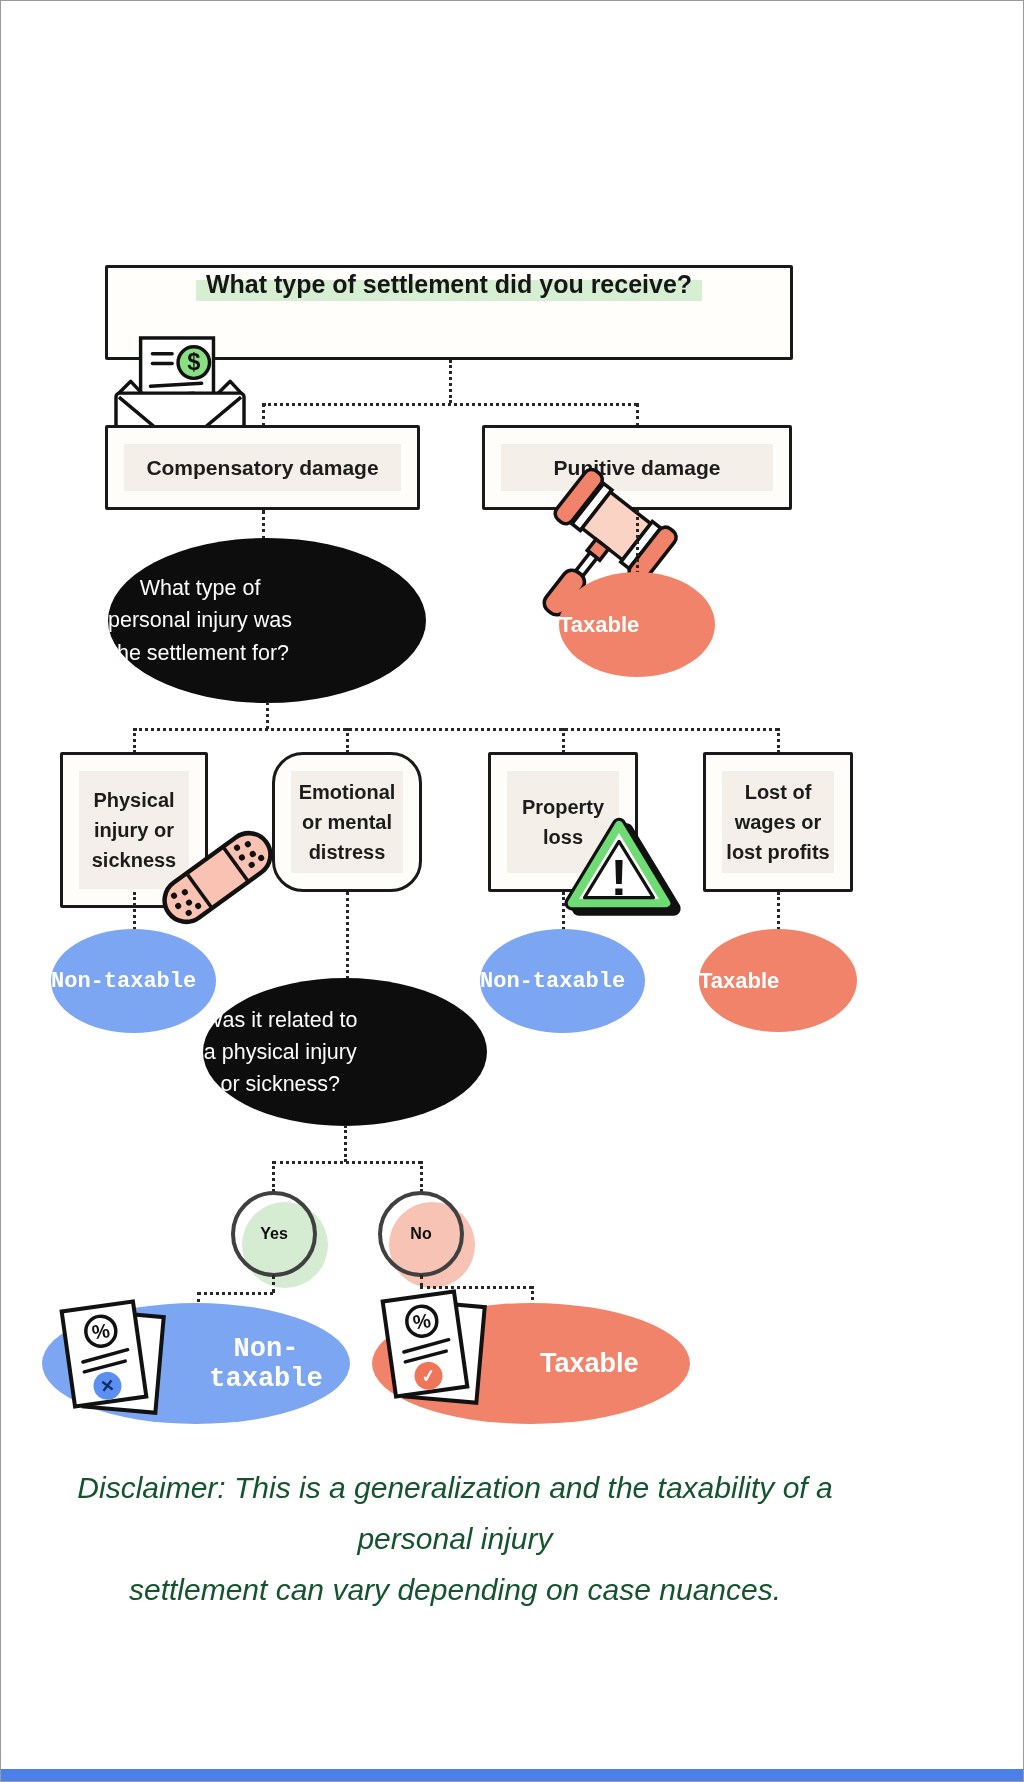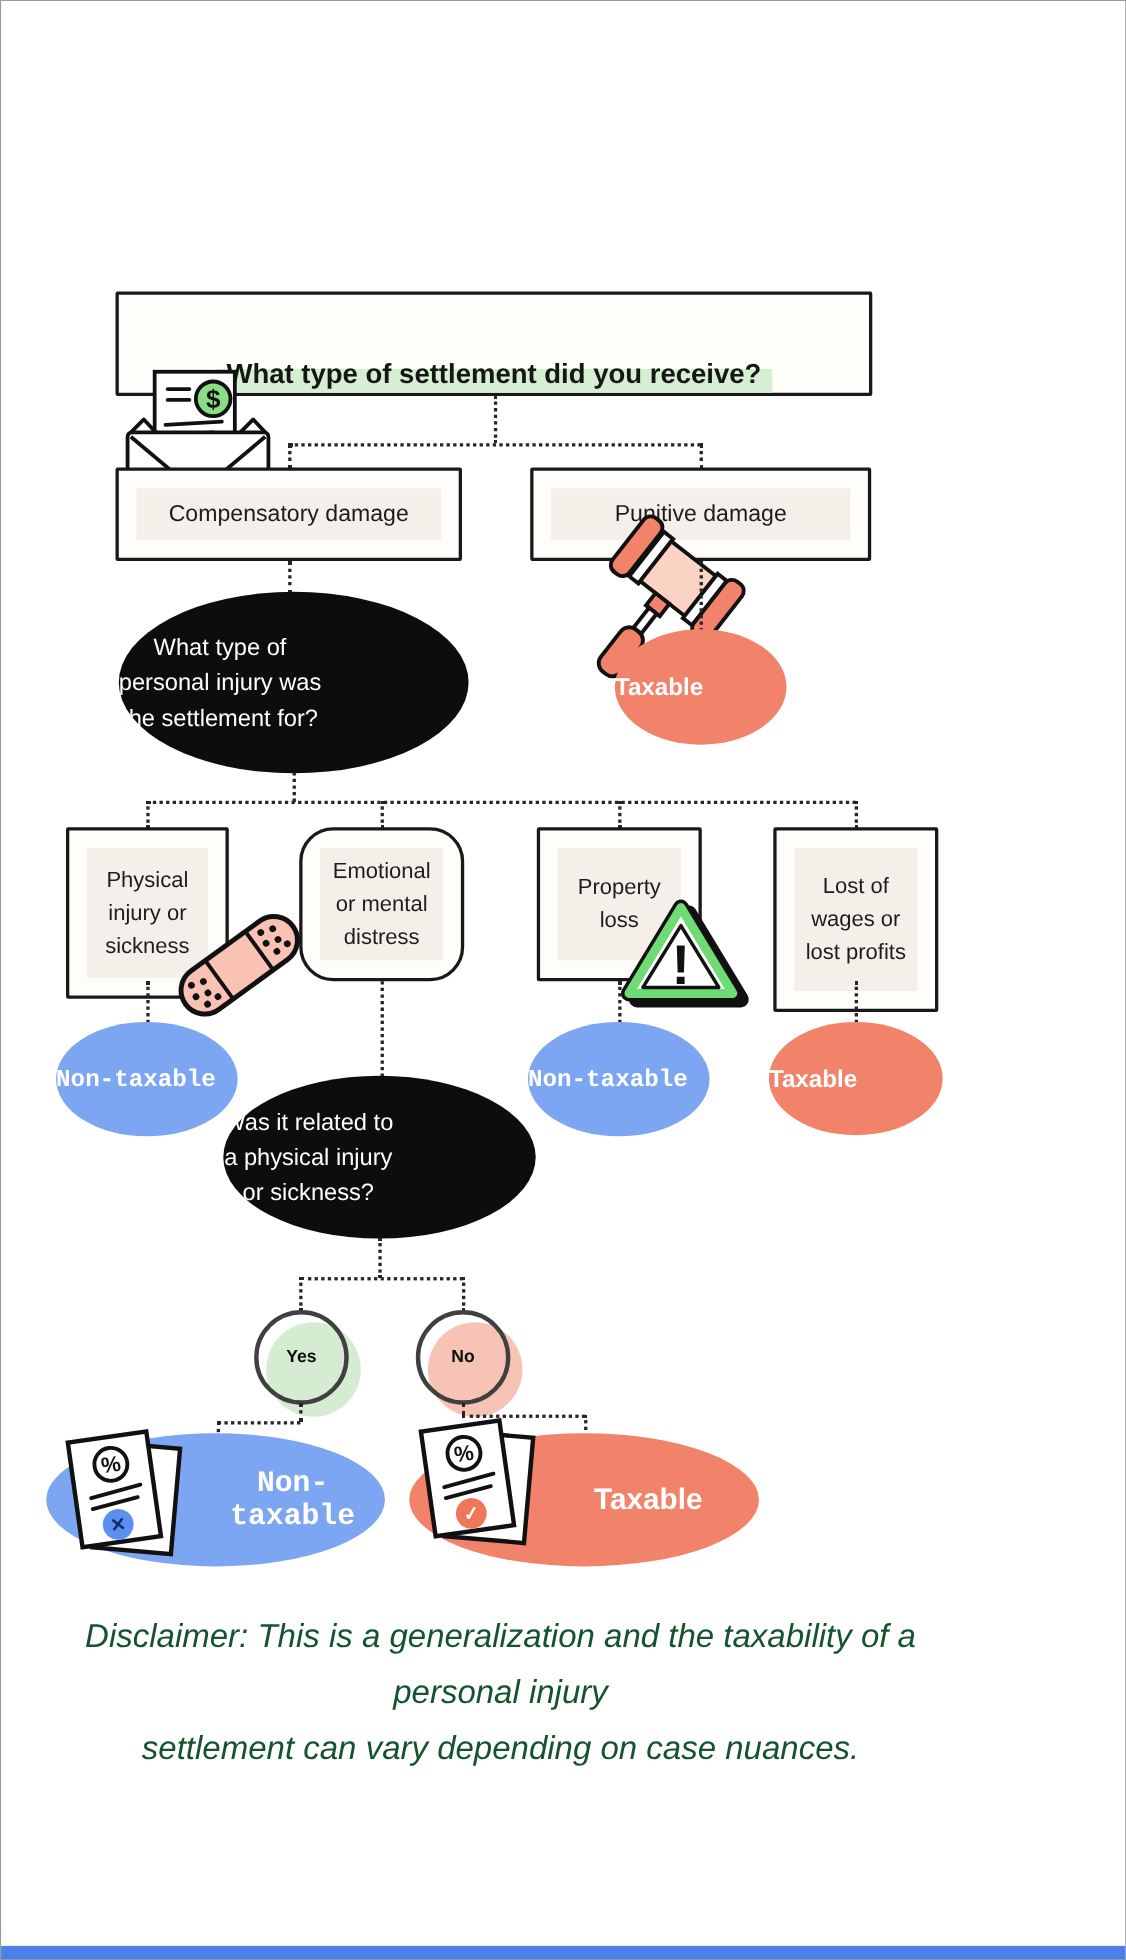--- a/index.html
+++ b/index.html
@@ -18,29 +18,29 @@
     font-size:88px; font-weight:800; letter-spacing:-1px; color:#0d0d0d;
     background:linear-gradient(180deg, rgba(0,0,0,0) 62%, #cde8c6 62%, #cde8c6 100%);
     padding:0 14px;
   }
   
   .abs { position:absolute; }
   .dv { position:absolute; width:0; border-left:3px dotted #262626; }
   .dh { position:absolute; height:0; border-top:3px dotted #262626; }
   .qbox {
     position:absolute; background:#fffefb; border:3px solid #191919; border-radius:2px;
-    display:flex; align-items:flex-end; justify-content:center;
+    display:flex; align-items:flex-start; justify-content:center;
   }
   .qbox .hl {
     font-size:25px; font-weight:700;
     background:linear-gradient(180deg, rgba(0,0,0,0) 36%, #d6eed1 36%, #d6eed1 100%);
     padding:2px 10px;
   }
   .nodebox {
-    position:absolute; background:#fffdfa; border:3px solid #191919; border-radius:2px; padding:16px;
+    position:absolute; background:#fffdfa; border:3px solid #191919; border-radius:2px; padding:16px;font-weight:bold;
   }
   .nodebox .inner {
     width:100%; height:100%; background:#f4efe8;
     display:flex; align-items:center; justify-content:center; text-align:center;
     font-size:21px; color:#1c1c1c; line-height:1.5;
   }
   .pre { white-space:pre-line; }
   .oval { position:absolute; border-radius:50%; display:flex; align-items:center; justify-content:flex-start; text-align:center; }
   .oval.black { background:#0d0d0d; color:#fdfdfd; font-size:21.5px; line-height:1.5; }
   .oval.blue  { background:#7ca6f2; color:#ffffff; font-weight:700; font-size:22px;font-family:Liberation Mono, monospace; }
@@ -142,21 +142,21 @@
   </div>
   <div class="nodebox" style="left:272px; top:752px; width:150px; height:140px;border-radius:31px;">
     <div class="inner pre" style="font-size:20px;">Emotional
 or mental
 distress</div>
   </div>
   <div class="nodebox" style="left:488px; top:752px; width:150px; height:140px;">
     <div class="inner pre" style="font-size:20px;">Property
 loss</div>
   </div>
-  <div class="nodebox" style="left:703px; top:752px; width:150px; height:168px;">
+  <div class="nodebox" style="left:703px; top:752px; width:150px; height:140px;">
     <div class="inner pre" style="font-size:20px;">Lost of
 wages or
 lost profits</div>
   </div>
 
   <svg class="abs" style="left:150px; top:820px;" width="135" height="115" viewBox="0 0 150 120">
     <g transform="rotate(-36 75 60)">
       <rect x="8" y="36" width="134" height="48" rx="24" fill="#f9c2b2" stroke="#111" stroke-width="5"></rect>
       <line x1="50" y1="38" x2="50" y2="82" stroke="#111" stroke-width="4"></line>
       <line x1="100" y1="38" x2="100" y2="82" stroke="#111" stroke-width="4"></line>

